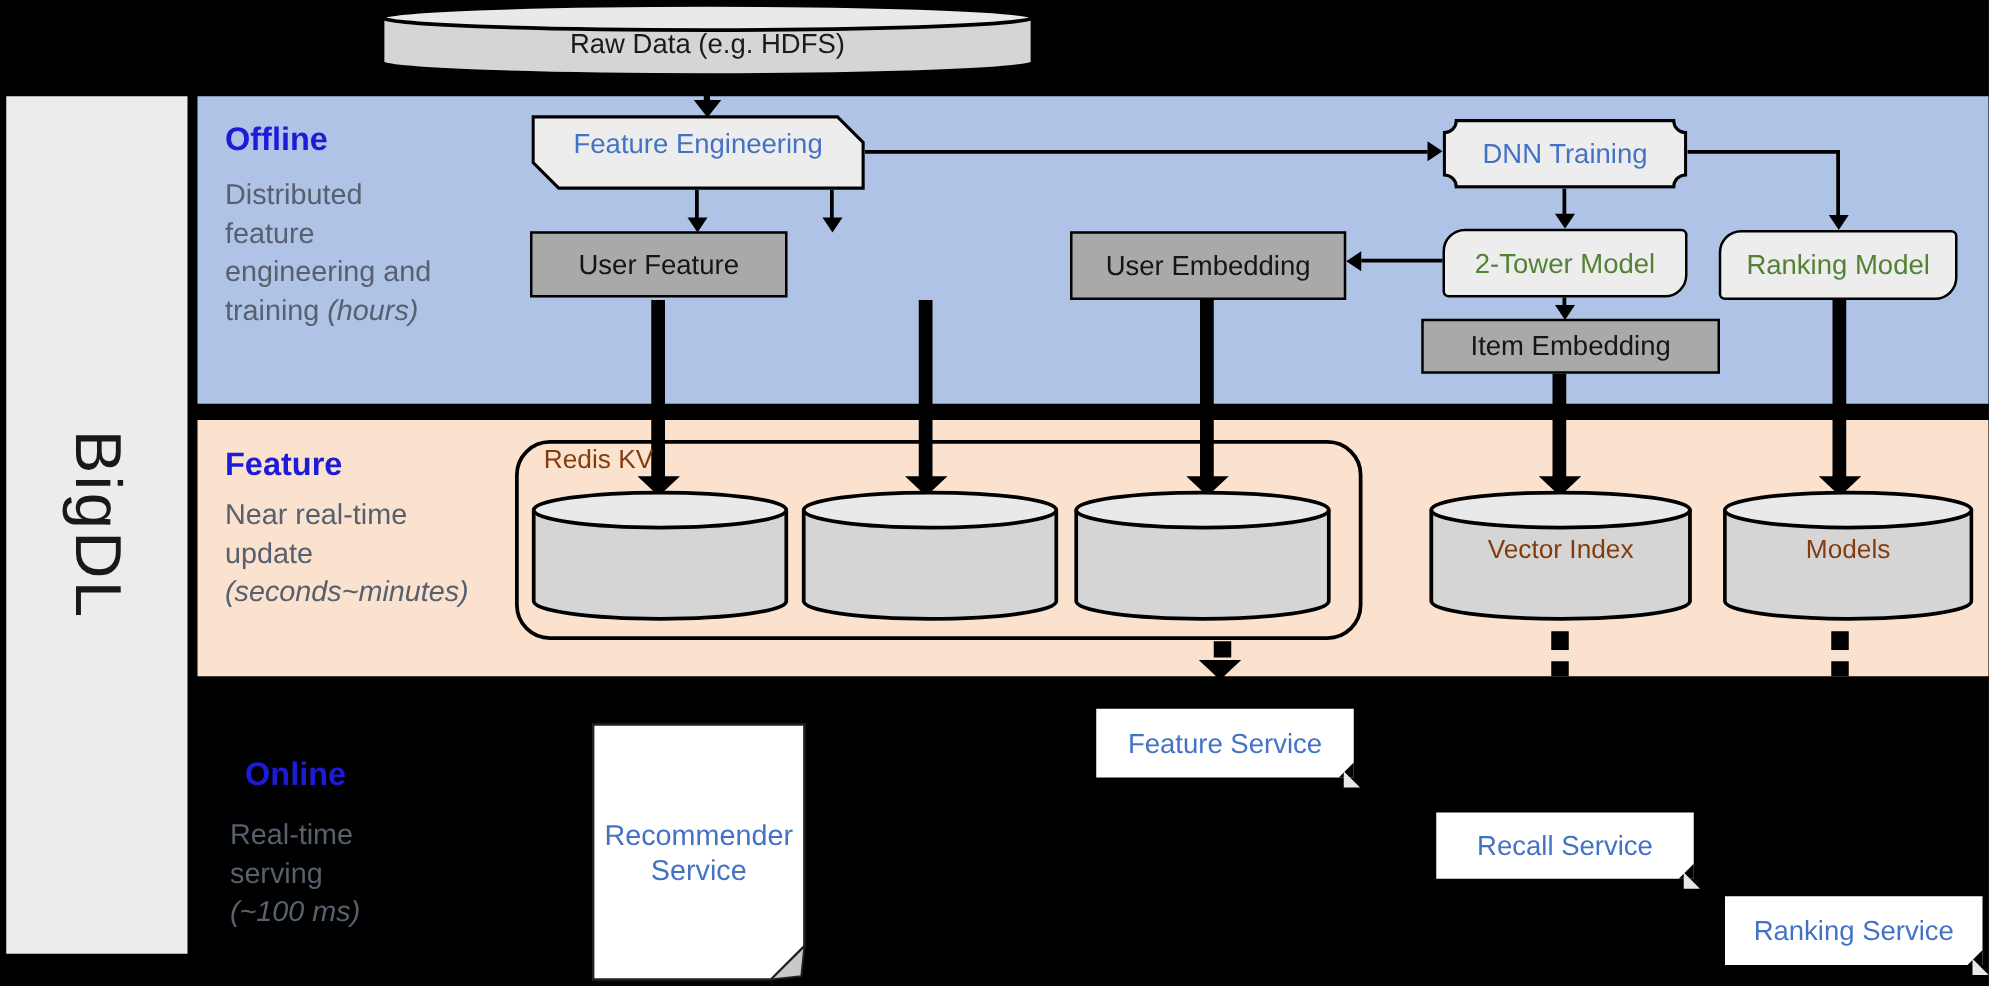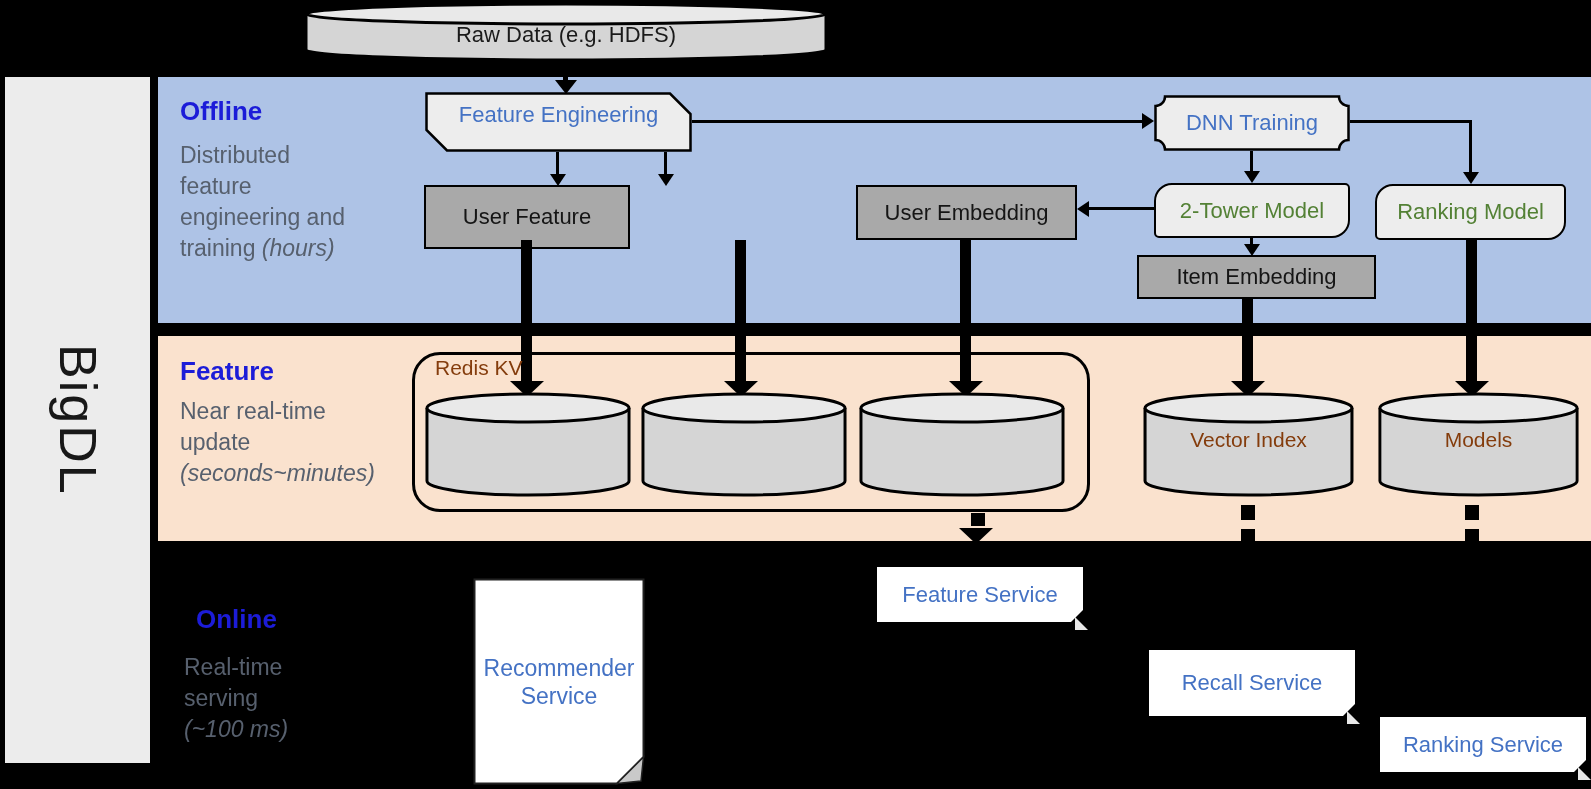--- a/index.html
+++ b/index.html
@@ -93,21 +93,21 @@
     <div class="shape-label" style="left:0;top:0;width:100%;height:100%;">Feature Engineering</div>
   </div>
 
   <div class="abs" style="left:1154px;top:95px;width:196px;height:56px;">
     <svg width="196" height="56" viewBox="0 0 196 56">
       <path d="M11,1.5 H185 A9.5,9.5 0 0 0 194.5,11 V45 A9.5,9.5 0 0 0 185,54.5 H11 A9.5,9.5 0 0 0 1.5,45 V11 A9.5,9.5 0 0 0 11,1.5 Z" fill="var(--shape-light-gray)" stroke="#000" stroke-width="2.5"></path>
     </svg>
     <div class="shape-label" style="left:0;top:0;width:100%;height:100%;">DNN Training</div>
   </div>
 
-  <div class="node gray-box" style="left:424px;top:185px;width:206px;height:64px;">User Feature</div>
+  <div class="node gray-box" style="left:424px;top:185px;width:206px;height:53px;">User Feature</div>
   <div class="node gray-box" style="left:856px;top:185px;width:221px;height:55px;">User Embedding</div>
   <div class="node gray-box" style="left:1137px;top:255px;width:239px;height:44px;">Item Embedding</div>
 
   <div class="node alt-box" style="left:1154px;top:183px;width:196px;height:55px;">2-Tower Model</div>
   <div class="node alt-box" style="left:1375px;top:184px;width:191px;height:56px;">Ranking Model</div>
 
   <div class="vline-bold" style="left:563px;top:62px;height:20px;"></div>
   <div class="head-down-md" style="left:555px;top:80px;"></div>
 
   <div class="vline" style="left:556px;top:152px;height:24px;"></div>
@@ -201,21 +201,21 @@
     </svg>
     <div class="abs" style="left:8px;top:0;width:156px;height:100%;display:flex;align-items:center;justify-content:center;
          text-align:center;font-size:23px;line-height:28px;color:var(--accent-blue);">Recommender Service</div>
   </div>
 
   <div class="service" style="left:877px;top:567px;width:206px;height:55px;">
     <span>Feature Service</span>
     <span class="curl-cut"></span>
     <span class="curl-flap"></span>
   </div>
-  <div class="service" style="left:1149px;top:650px;width:206px;height:66px;">
+  <div class="service" style="left:1149px;top:650px;width:206px;height:53px;">
     <span>Recall Service</span>
     <span class="curl-cut"></span>
     <span class="curl-flap"></span>
   </div>
   <div class="service" style="left:1380px;top:717px;width:206px;height:55px;">
     <span>Ranking Service</span>
     <span class="curl-cut"></span>
     <span class="curl-flap"></span>
   </div>
 

